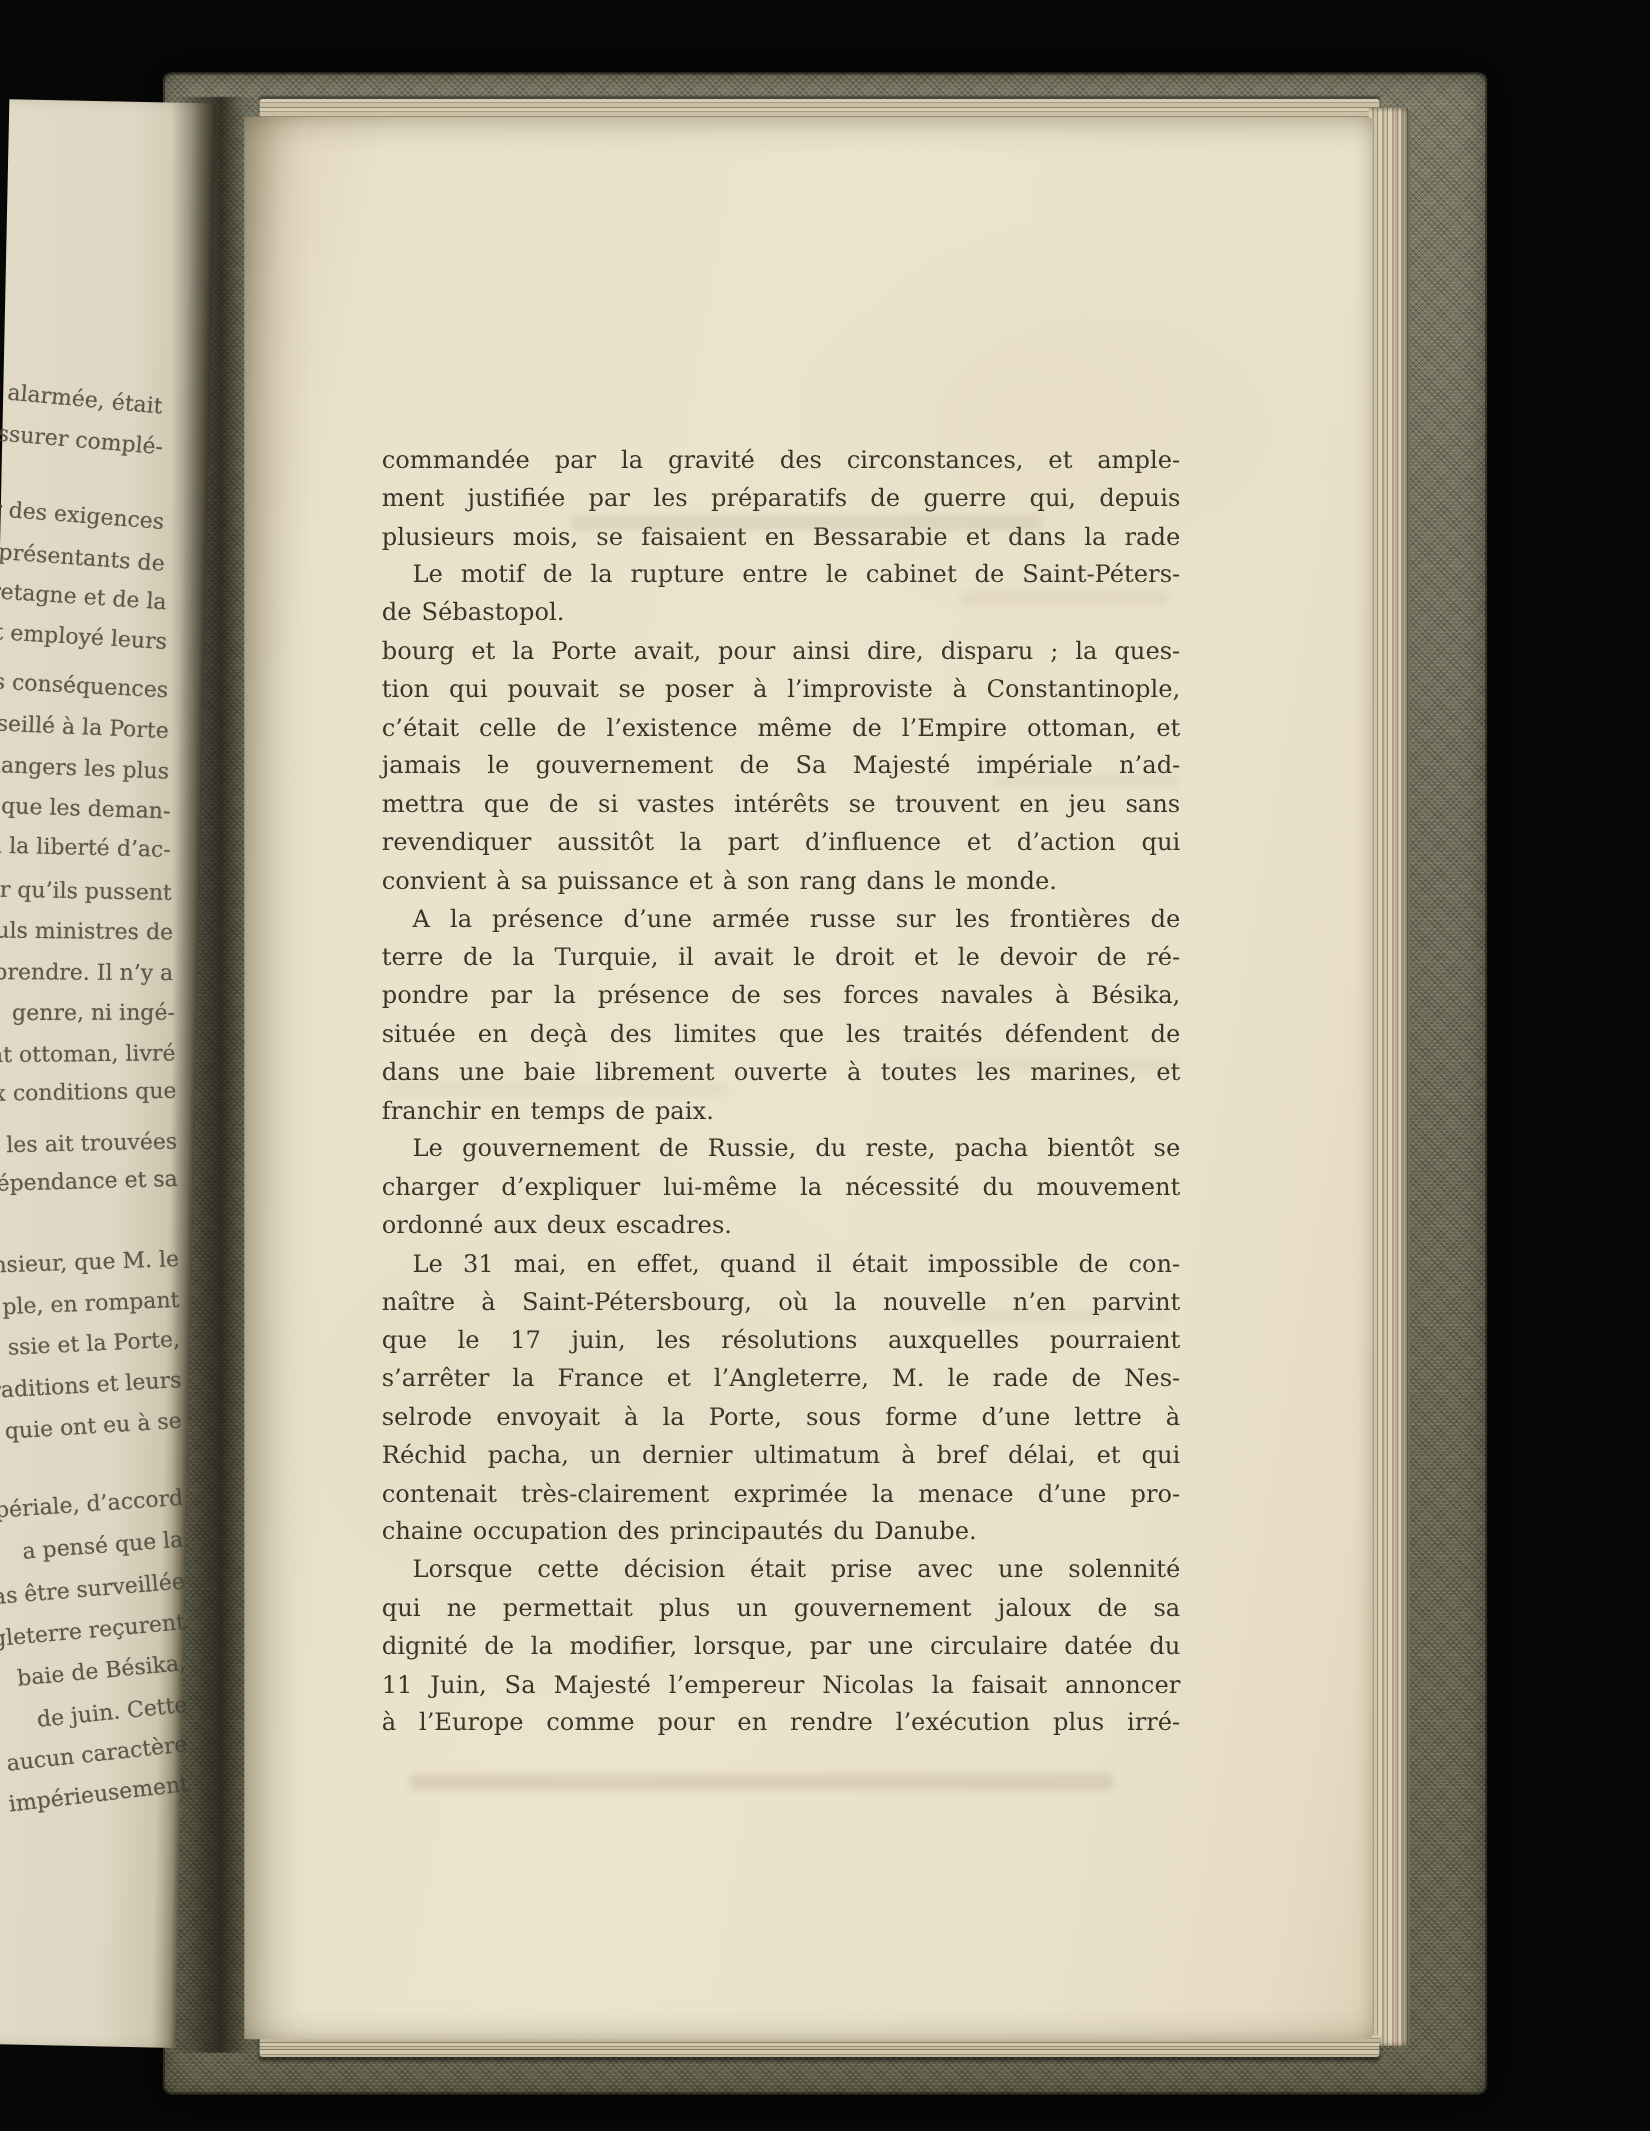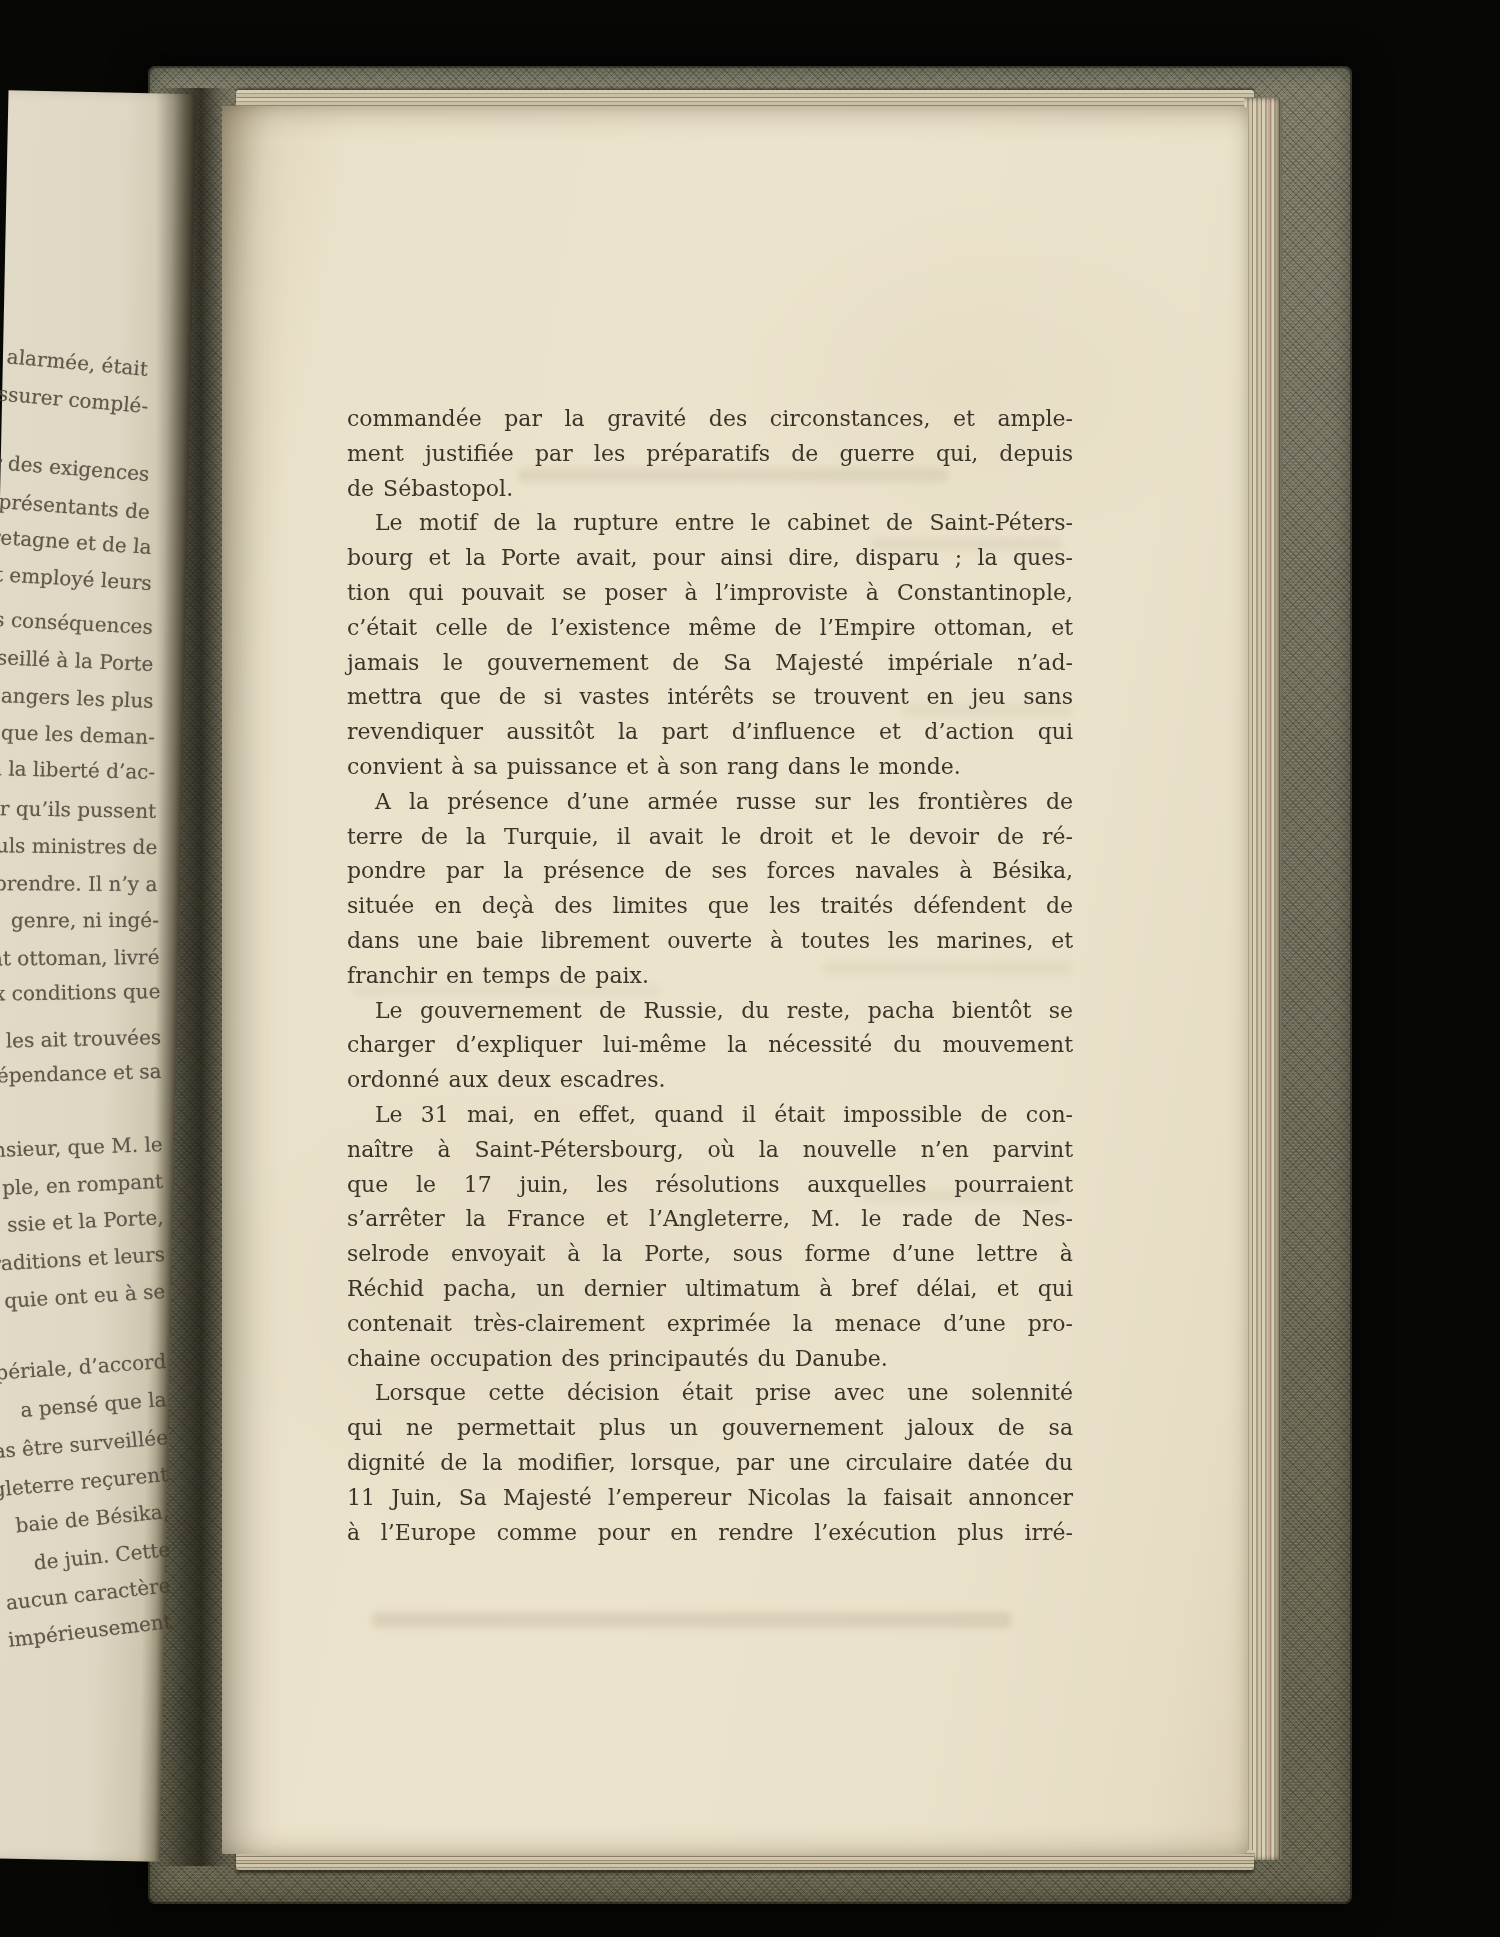--- a/index.html
+++ b/index.html
@@ -117,22 +117,23 @@
   </div>
 
 <div class="abs gutter"></div>
 
 <div class="abs main-page">
 
 
   <div id="body-text">
       <div class="line j">commandée par la gravité des circonstances, et ample-</div>
       <div class="line j">ment justifiée par les préparatifs de guerre qui, depuis</div>
+      <div class="line j">plusieurs mois, se faisaient en Bessarabie et dans la rade</div>
+      <div class="line ind j">Le motif de la rupture entre le cabinet de Saint-Péters-</div>
       <div class="line">de Sébastopol.</div>
-      <div class="line ind j">Le motif de la rupture entre le cabinet de Saint-Péters-</div>
       <div class="line j">bourg et la Porte avait, pour ainsi dire, disparu ; la ques-</div>
       <div class="line j">tion qui pouvait se poser à l’improviste à Constantinople,</div>
       <div class="line j">c’était celle de l’existence même de l’Empire ottoman, et</div>
       <div class="line j">jamais le gouvernement de Sa Majesté impériale n’ad-</div>
       <div class="line j">mettra que de si vastes intérêts se trouvent en jeu sans</div>
       <div class="line j">revendiquer aussitôt la part d’influence et d’action qui</div>
       <div class="line">convient à sa puissance et à son rang dans le monde.</div>
       <div class="line ind j">A la présence d’une armée russe sur les frontières de</div>
       <div class="line j">terre de la Turquie, il avait le droit et le devoir de ré-</div>
       <div class="line j">pondre par la présence de ses forces navales à Bésika,</div>

